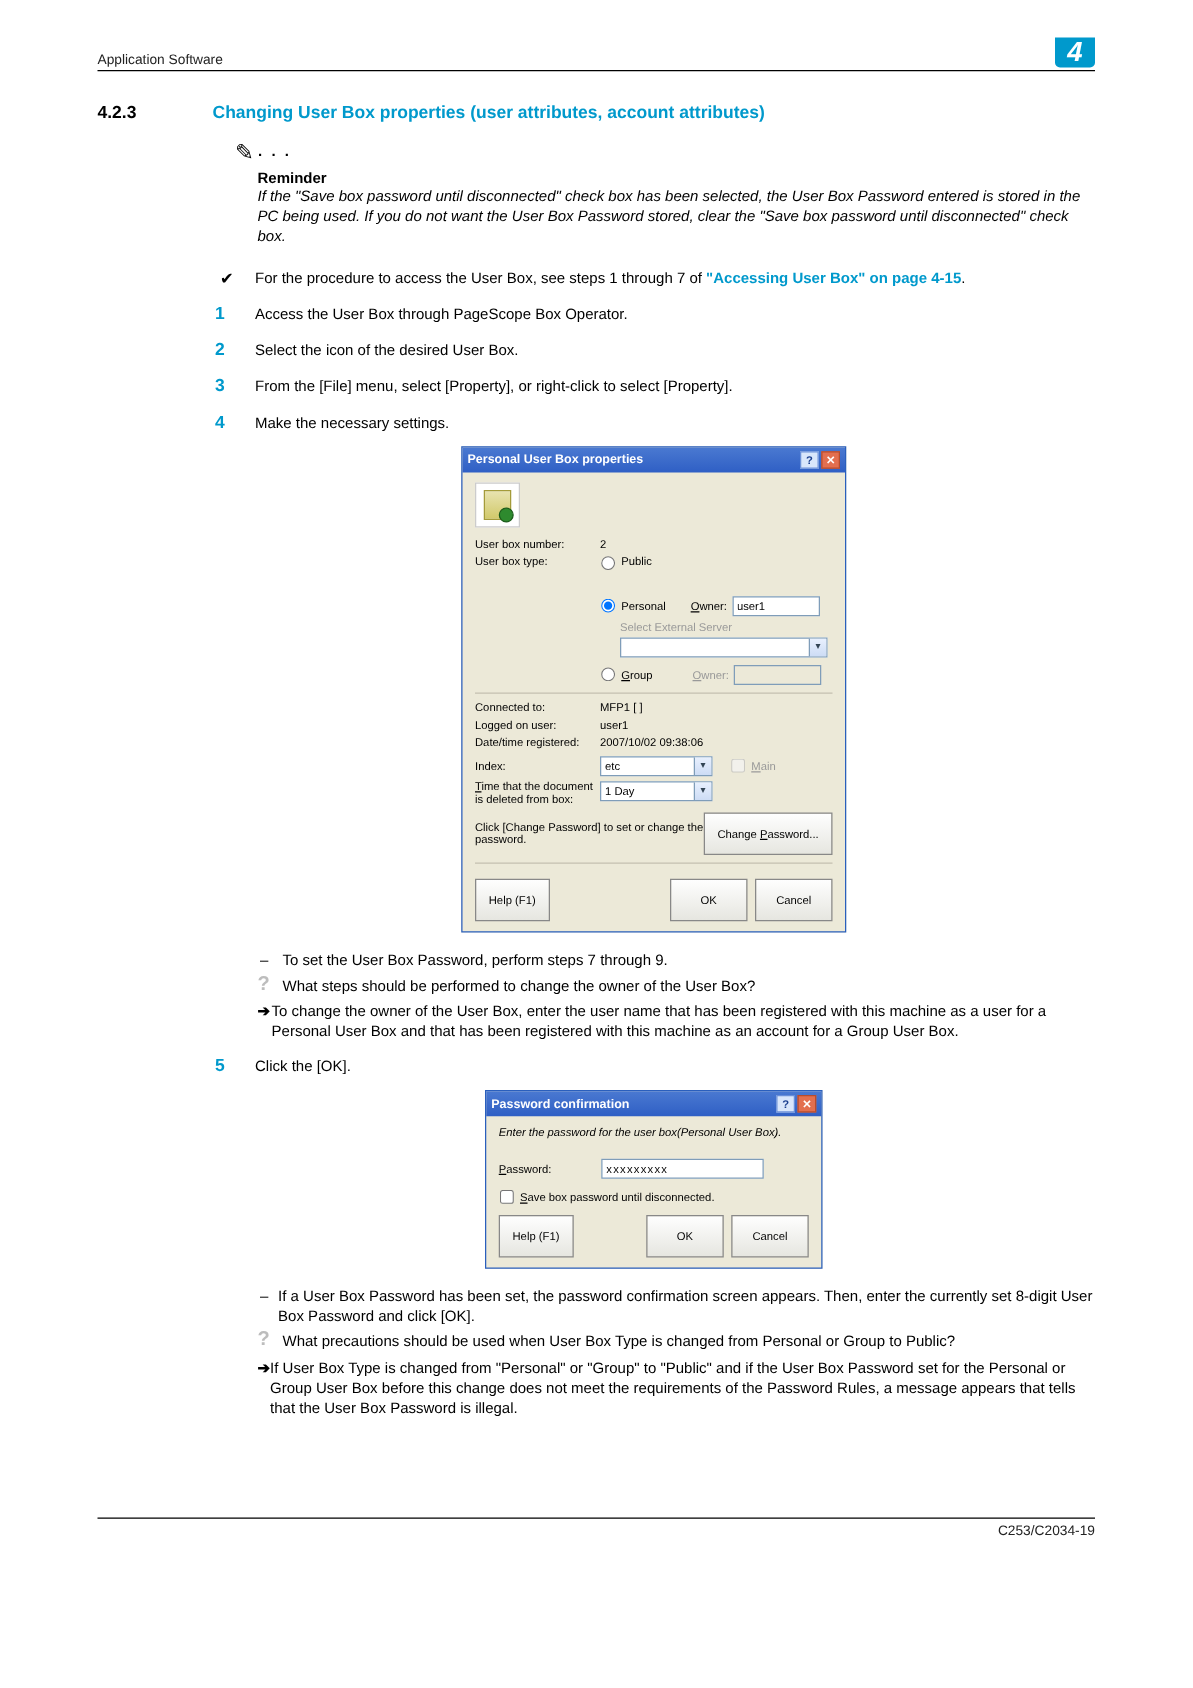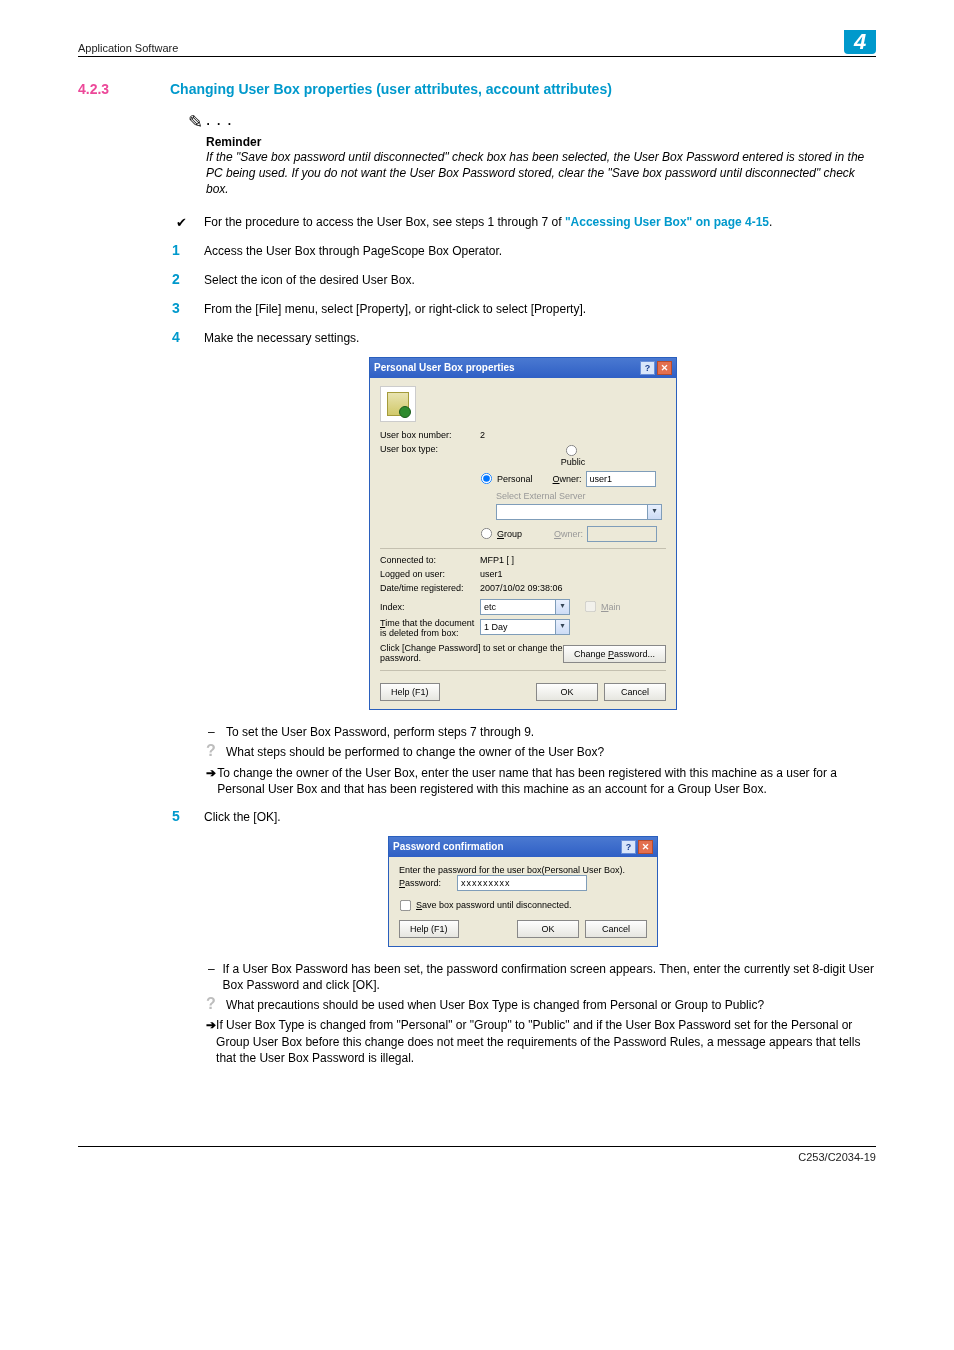--- a/index.html
+++ b/index.html
@@ -41,21 +41,21 @@
     height: 24px;
     text-align: center;
     line-height: 24px;
     border-radius: 0 0 4px 4px;
   }
   .section-row {
     display: flex;
     margin-bottom: 14px;
   }
   .section-num {
-    color: #ec4899;
+    color: #000000;
     font-weight: bold;
     font-size: 14px;
     min-width: 92px;
   }
   .section-title {
     color: #0099cc;
     font-weight: bold;
     font-size: 14px;
   }
   .indent-block {
@@ -190,21 +190,21 @@
     background: linear-gradient(#e8f0fe,#cddcf5);
     border-left: 1px solid #7f9db9;
     text-align: center; line-height: 12px;
     font-size: 8px; color: #345;
   }
   .muted { color: #999; }
   .sep { border-top: 1px solid #c4c0b0; margin: 6px 0; }
   .btn {
     border: 1px solid #888;
     background: linear-gradient(#fefefe,#e6e6e0);
-    height: 18px;
+    height: 34px;
     font-size: 9px;
     padding: 0 10px;
     cursor: default;
   }
   .dlg-footer {
     display: flex;
     justify-content: space-between;
     align-items: center;
     padding: 6px 0 0 0;
   }
@@ -314,21 +314,21 @@
           </div>
 
           <div class="dlg-row">
             <div class="dlg-label">User box number:</div>
             <div>2</div>
           </div>
 
           <div class="dlg-row" style="align-items:flex-start;">
             <div class="dlg-label">User box type:</div>
             <div style="flex:1;">
-              <div style="display:flex;align-items:center;margin-bottom:4px;flex-direction:column;">
+              <div style="display:flex;align-items:flex-start;margin-bottom:20px;">
                 <input type="radio" class="radio" style="">
                 <span>Public</span>
               </div>
               <div style="display:flex;align-items:center;margin-bottom:4px;">
                 <input type="radio" class="radio" checked="" style="">
                 <span>Personal</span>
                 <span style="margin-left:20px;"><u>O</u>wner:</span>
                 <input class="text-input" style="width: 70px; margin-left: 4px;" value="user1">
               </div>
               <div style="margin-left:16px;margin-bottom:3px;" class="muted">Select External Server</div>
@@ -423,22 +423,22 @@
     <div class="screenshot-wrap">
       <div class="dialog2">
         <div class="titlebar">
           <span>Password confirmation</span>
           <div class="titlebtns">
             <div class="tbtn">?</div>
             <div class="tbtn close">✕</div>
           </div>
         </div>
         <div class="dlg-body">
-          <div style="margin-bottom:0;">Enter the password for the user box(Personal User Box).</div>
-          <div style="display:flex;align-items:center;margin-bottom:8px;">
+          <div style="margin-bottom:16px;font-style:italic;">Enter the password for the user box(Personal User Box).</div>
+          <div style="display:flex;align-items:center;margin-bottom:8px;gap:24px;">
             <div style="width:58px;"><u>P</u>assword:</div>
             <input class="text-input" style="width: 130px; letter-spacing: 1px;" value="xxxxxxxxx">
           </div>
           <div style="display:flex;align-items:center;margin-bottom:8px;">
             <input type="checkbox" class="chk" style="">
             <span><u>S</u>ave box password until disconnected.</span>
           </div>
           <div style="display:flex;justify-content:space-between;align-items:center;">
             <button class="btn">Help (F1)</button>
             <div style="display:flex;gap:6px;">

